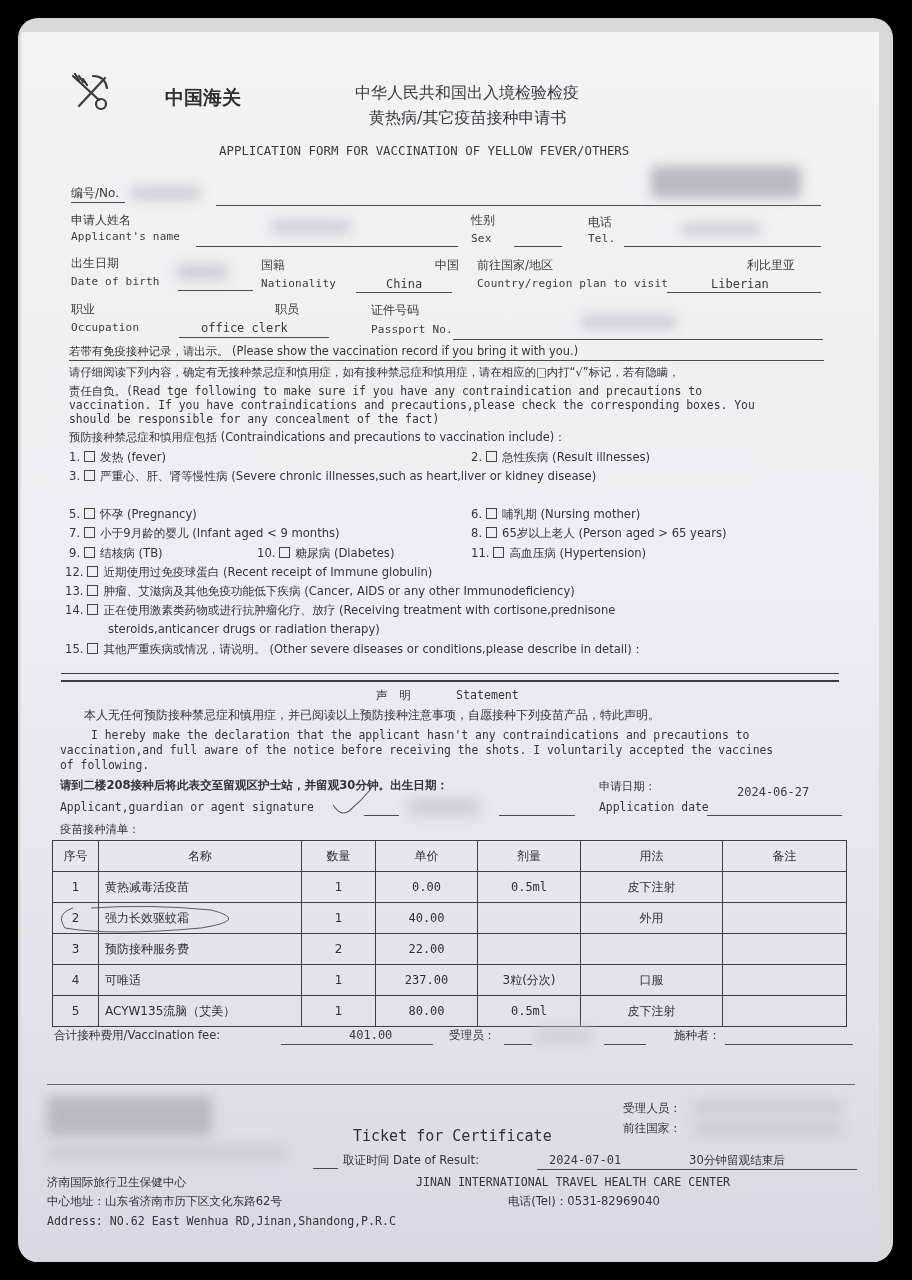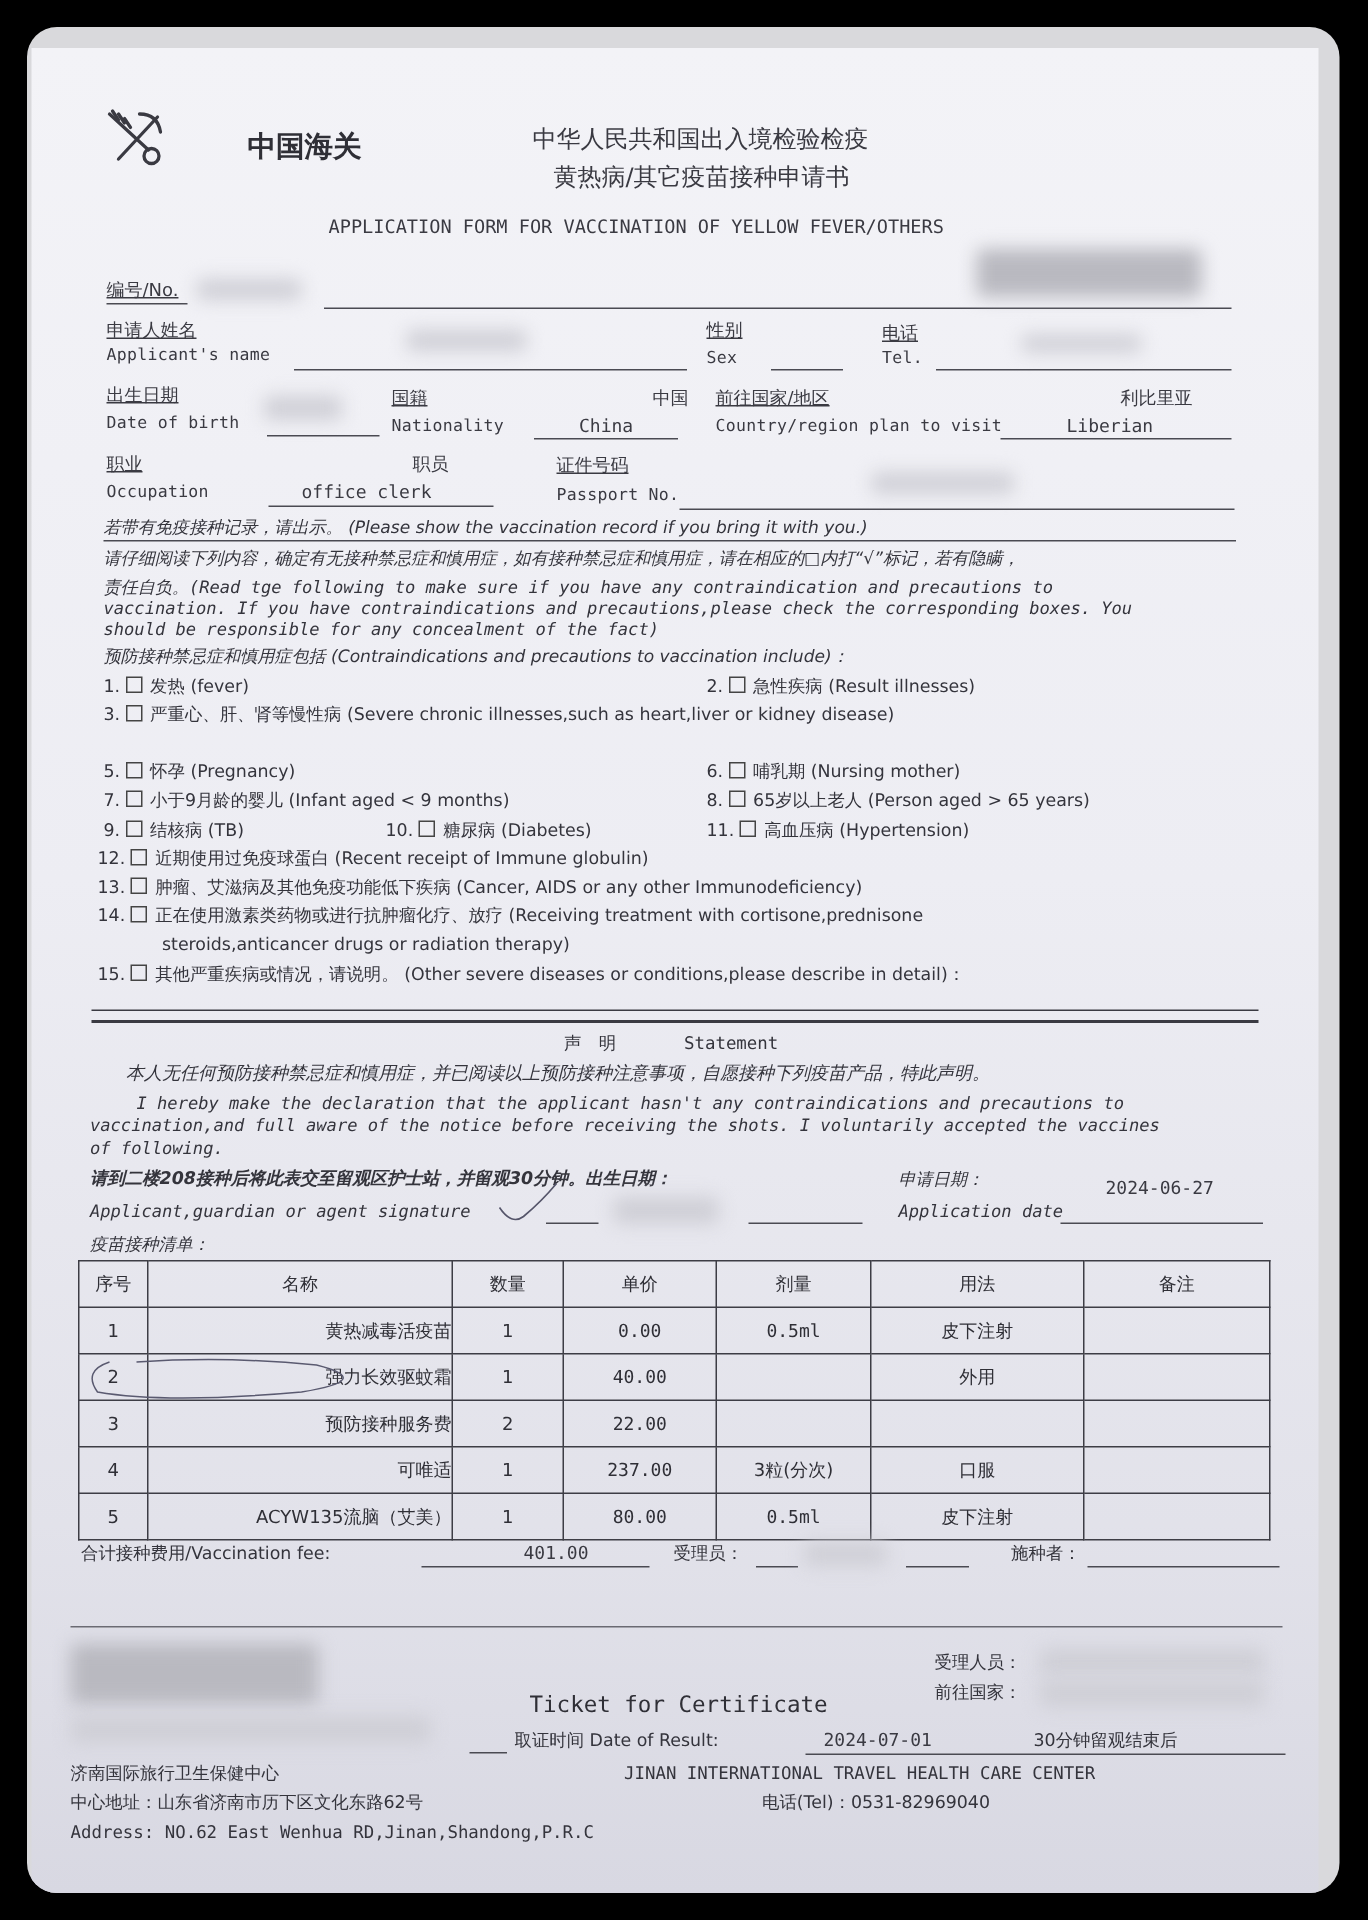--- a/index.html
+++ b/index.html
@@ -8,30 +8,30 @@
   .frame { position:absolute; left:18px; top:18px; width:875px; height:1244px;
            border-radius:20px; background:#d9d9dc; overflow:hidden; }
   .paper { position:absolute; left:3px; top:14px; width:858px; height:1230px;
            background:linear-gradient(180deg,#f3f3f7 0%,#ededf3 45%,#e2e2ea 80%,#d8d8e2 100%); }
   .abs { position:absolute; white-space:nowrap; }
   .mono { font-family:"DejaVu Sans Mono","Liberation Mono", monospace; }
   .cjk { font-family:"DejaVu Sans", sans-serif;margin-left:44px; }
   .line { position:absolute; border-bottom:1.2px solid #4a4a52; height:0; }
   .blur { position:absolute; background:#b9b9c0; filter:blur(6px); border-radius:4px; }
   .blur.light { background:#cfcfd6; }
-  .lbl-cn { font-size:12px; color:#3a3a42;text-decoration:underline; }
+  .lbl-cn { font-size:12px; color:#3a3a42; }
   .lbl-en { font-size:11px; color:#3a3a42; letter-spacing:0.2px; }
   .val { font-size:12px; color:#3a3a42; }
   .title1 { font-size:16px; color:#3a3a42; }
-  .para { font-size:11.4px; color:#34343c; line-height:14px;font-style:italic; }
+  .para { font-size:11.4px; color:#34343c; line-height:14px; }
   .item { font-size:11.6px; color:#34343c; }
   .box { display:inline-block; width:9px; height:9px; border:1px solid #444; margin:0 5px 0 4px; vertical-align:-1px; }
   table.vac { position:absolute; left:31px; top:808px; border-collapse:collapse; }
   table.vac td { border:1.3px solid #3d3d45; height:30px; font-size:12px; color:#2f2f36; text-align:center; padding:0; }
-  table.vac td.name { text-align:right; padding-left:6px; }
+  table.vac td.name { text-align:left; padding-left:6px; }
   .logo-text { font-size:19px; font-weight:bold; color:#2f2f36; }
   .dbl { position:absolute; height:0; border-top:2px solid #3a3a42; }
 </style>
 </head>
 <body>
 
 <div class="frame">
  <div class="paper">
 
   <svg class="abs" style="left:48px;top:38px" width="52" height="42" viewBox="0 0 52 42">

